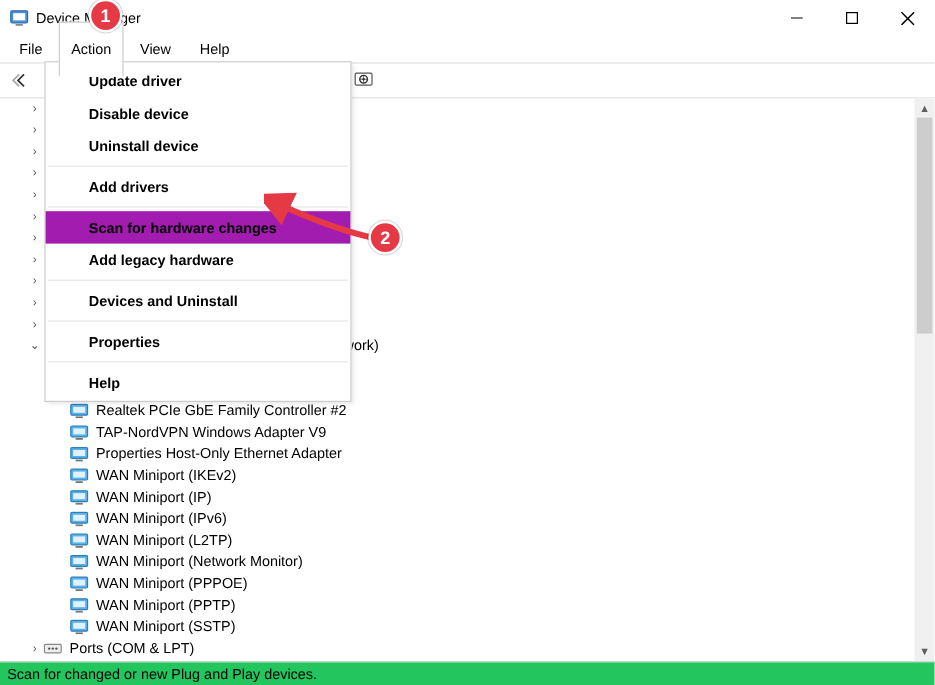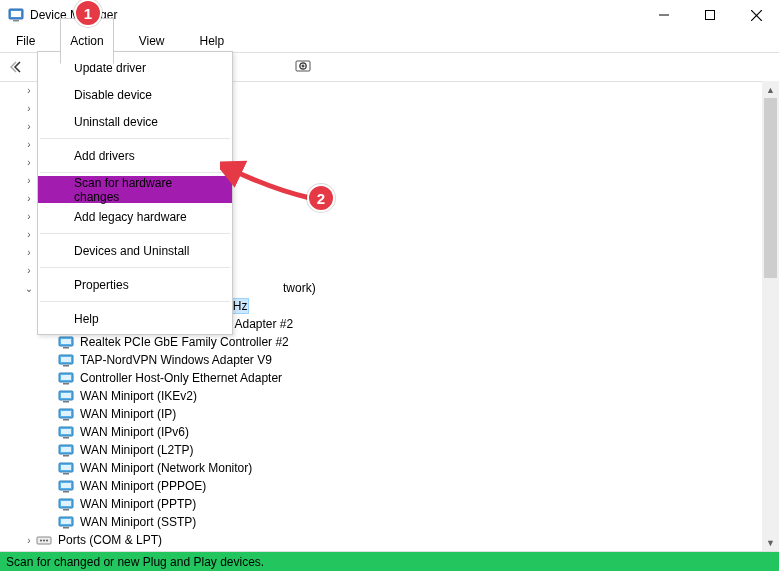--- a/index.html
+++ b/index.html
@@ -6,40 +6,41 @@
   html, body { margin: 0; padding: 0; font-family: "Segoe UI", Tahoma, sans-serif; font-size: 12px; background: #fff; color: #000; }
   .window { width: 779px; height: 571px; position: relative; background: #fff; overflow: hidden; }
   
   .titlebar { height: 30px; display: flex; align-items: center; padding: 0 0 0 8px; }
   .titlebar .app-icon { width: 16px; height: 16px; margin-right: 6px; }
   .titlebar .title { font-size: 12px; }
   .titlebar .spacer { flex: 1; }
   .win-btns { display: flex; height: 100%; }
   .win-btn { width: 46px; display: flex; align-items: center; justify-content: center; }
   
-  .menubar { height: 22px; display: flex; align-items: center; padding: 0 6px; gap: 15px; background: #fff; }
+  .menubar { height: 22px; display: flex; align-items: center; padding: 0 6px; gap: 4px; background: #fff; }
   .menu-item { padding: 2px 10px; font-size: 12px; cursor: default; }
   .menu-item.open { background: #fff; border: 1px solid #ccc; border-bottom-color: #fff; position: relative; z-index: 30; padding: 15px 9px; }
   
   .menubar-sep { height: 1px; background: #e0e0e0; }
   
   .toolbar { height: 28px; display: flex; align-items: center; padding: 0 6px; gap: 6px; position: relative; }
   .tool-btn { width: 24px; height: 24px; display: flex; align-items: center; justify-content: center; }
   .tool-sep { width: 1px; height: 20px; background: #d0d0d0; margin: 0 2px; }
   .toolbar-sep { height: 1px; background: #e0e0e0; }
   
   .dropdown {
     position: absolute;
     left: 37px; top: 51px;
-    width: 196px;
+    width: 256px;
     background: #fff;
     border: 1px solid #ccc;
     box-shadow: 2px 2px 4px rgba(0,0,0,.12);
     z-index: 25;
     padding: 2px 0;
+    font-weight: bold;
   }
   .dd-item { height: 27px; display: flex; align-items: center; padding: 0 16px 0 36px; font-size: 12px; cursor: default; }
   .dd-item.hover { background: #a21caf; position: relative; }
   .dd-sep { height: 1px; background: #e5e5e5; margin: 3px 2px; }
   
   .client { position: absolute; left: 0; top: 81px; right: 0; bottom: 20px; overflow: hidden; }
   .tree { position: absolute; left: 8px; right: 17px; top: 0; bottom: 0; }
   .tree-row { height: 18px; display: flex; align-items: center; font-size: 12px; white-space: nowrap; }
   .tw { width: 14px; display: inline-flex; align-items: center; justify-content: center; color: #5a5a5a; font-size: 10px; }
   .dev-ico { width: 16px; height: 13px; margin-right: 4px; display: inline-flex; align-items: center; justify-content: center; }
@@ -231,21 +232,21 @@
             <span class="lbl">TAP-NordVPN Windows Adapter V9</span>
           </div>
           <div class="tree-row indent-leaf">
             <span class="dev-ico neticon">
               <svg width="16" height="13" viewBox="0 0 16 13">
                 <rect x="1" y="1" width="14" height="9" rx="1" fill="#5ab0e8" stroke="#2d7fb8"></rect>
                 <rect x="3" y="3" width="10" height="5" fill="#dff2ff"></rect>
                 <rect x="5" y="11" width="6" height="1.5" fill="#777"></rect>
               </svg>
             </span>
-            <span class="lbl">Controller Host-Only Ethernet Adapter</span>
+            <span class="lbl">Properties Host-Only Ethernet Adapter</span>
           </div>
           <div class="tree-row indent-leaf">
             <span class="dev-ico neticon">
               <svg width="16" height="13" viewBox="0 0 16 13">
                 <rect x="1" y="1" width="14" height="9" rx="1" fill="#5ab0e8" stroke="#2d7fb8"></rect>
                 <rect x="3" y="3" width="10" height="5" fill="#dff2ff"></rect>
                 <rect x="5" y="11" width="6" height="1.5" fill="#777"></rect>
               </svg>
             </span>
             <span class="lbl">WAN Miniport (IKEv2)</span>

